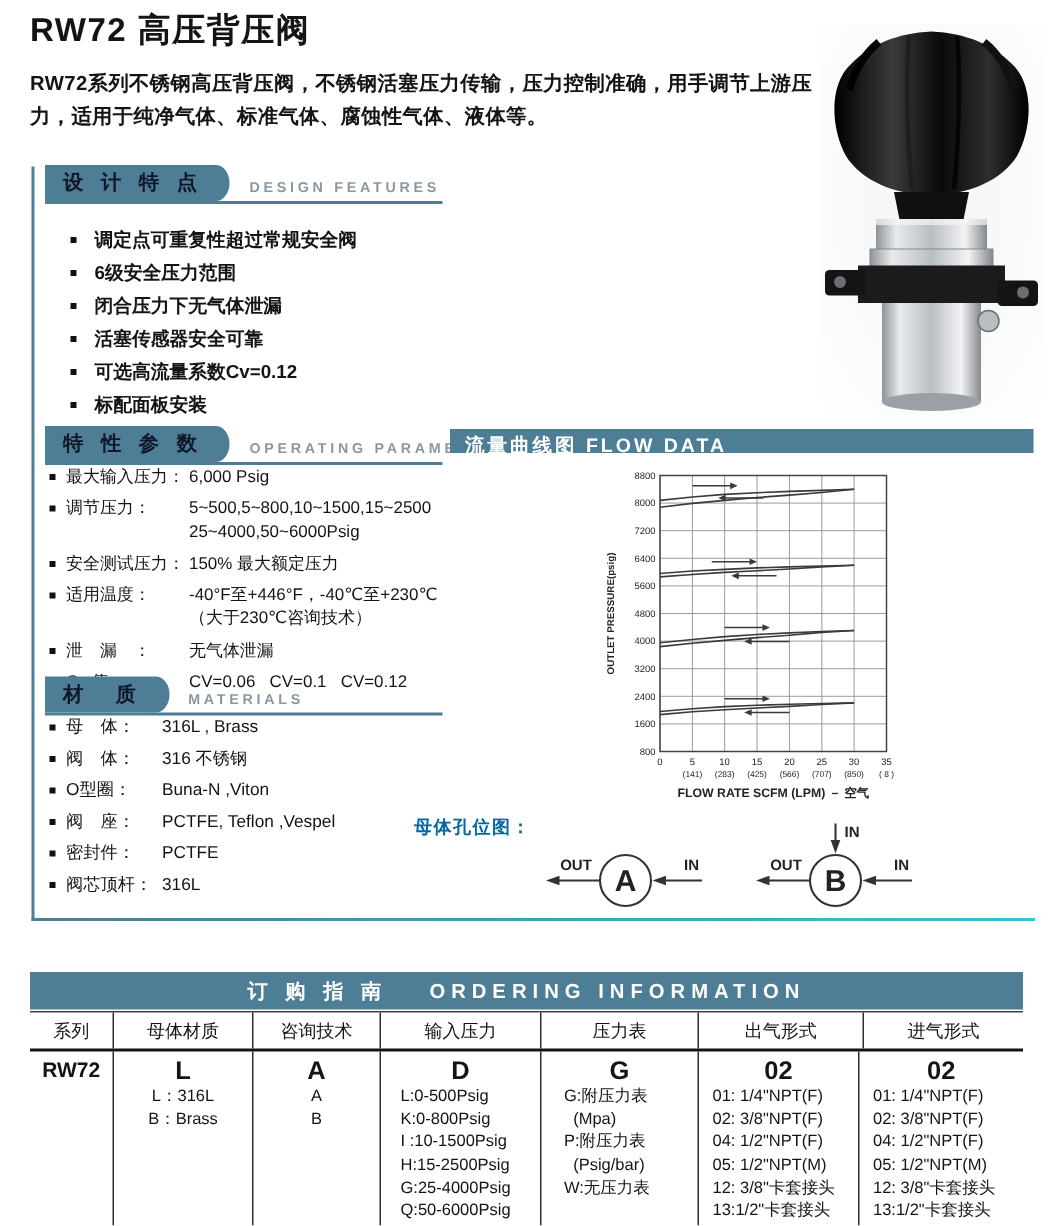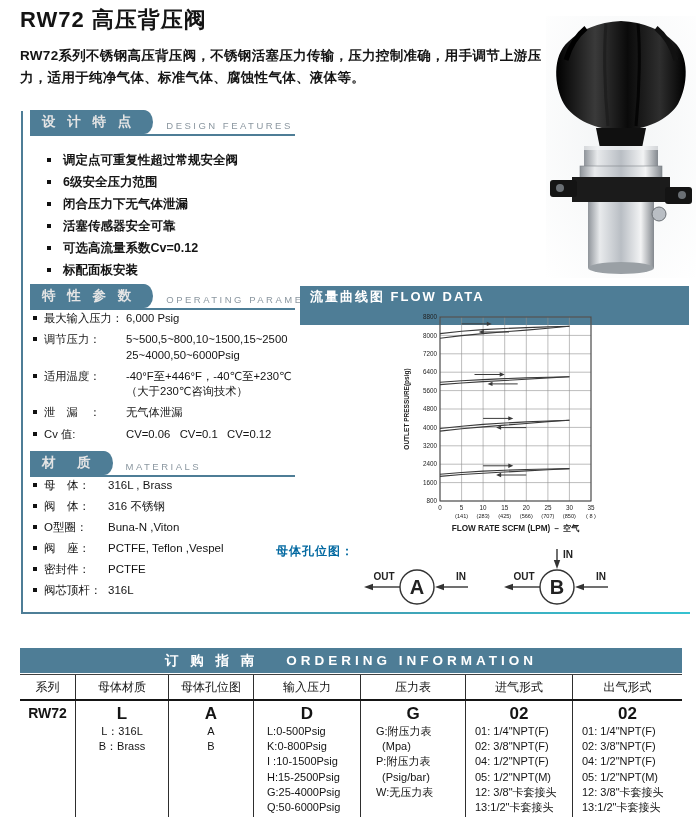--- a/index.html
+++ b/index.html
@@ -18,23 +18,23 @@
   
   .vrule{position:absolute;left:21px;top:111px;width:2px;height:503px;background:var(--accent);}
   .hrule{position:absolute;left:21px;top:612px;width:669px;height:2px;
          background:linear-gradient(90deg,var(--accent),#35c2d1);}
 
   
   .sec-head{position:absolute;display:flex;align-items:flex-end;border-bottom:2px solid var(--accent);}
   #sh-design{left:30px;top:110px;width:265px;}
   #sh-params{left:30px;top:284px;width:265px;}
   #sh-materials{left:30px;top:451px;width:265px;}
-  .tab{background:var(--accent);color:#e5e5e5;font-weight:bold;font-size:13.5px;letter-spacing:4px;
+  .tab{background:var(--accent);color:#0f172a;font-weight:bold;font-size:13.5px;letter-spacing:4px;
        padding:3px 18px 3px 12px;border-radius:0 16px 16px 0 / 0 21px 21px 0;white-space:nowrap;text-align:right;}
-  .sec-en{color:#8b97a0;font-size:9.5px;font-weight:normal;letter-spacing:2.5px;padding:0 0 3px 13px;white-space:nowrap;}
+  .sec-en{color:#8b97a0;font-size:9.5px;font-weight:bold;letter-spacing:2.5px;padding:0 0 3px 13px;white-space:nowrap;}
 
   
   #feature-list{position:absolute;left:46px;top:139px;width:246px;list-style:none;
                 font-size:12.5px;font-weight:bold;line-height:22px;margin-top:10px;}
   #feature-list li{position:relative;padding-left:17px;}
   #feature-list li::before{content:"";position:absolute;left:1px;top:9px;width:4px;height:4px;background:#111;}
 
   
   #param-rows{position:absolute;left:32px;top:311px;width:266px;font-size:11.3px;}
   .prow{display:flex;margin-bottom:6px;}
@@ -42,21 +42,21 @@
   .plabel::before,.mlabel::before{content:"";position:absolute;left:1px;top:5px;width:4px;height:4px;background:#111;}
   .pvalue{flex:1;white-space:pre-wrap;line-height:1.35;}
 
   
   #material-rows{position:absolute;left:32px;top:478px;width:266px;font-size:11.5px;}
   .mrow{display:flex;margin-bottom:6px;}
   .mlabel{width:76px;flex:none;position:relative;padding-left:12px;line-height:1.3;}
   .mvalue{flex:1;line-height:1.3;}
 
   
-  #flowbar{position:absolute;left:300px;top:286px;width:389px;height:39px;background:var(--accent);
+  #flowbar{position:absolute;left:300px;top:286px;width:389px;height:16px;background:var(--accent);
            color:#fff;font-weight:bold;font-size:13px;letter-spacing:2px;line-height:21px;padding-left:10px;}
   #chart-wrap{position:absolute;left:400px;top:310px;}
   #flow-chart text{font-family:"Liberation Sans","DejaVu Sans",sans-serif;fill:#222;}
 
   
   #port-label{position:absolute;left:276px;top:543px;font-size:12px;font-weight:bold;color:#0369a1;letter-spacing:1px;}
   #port-svg{position:absolute;left:332px;top:547px;}
   #port-svg text{font-family:"Liberation Sans","DejaVu Sans",sans-serif;fill:#222;}
 
   
@@ -150,20 +150,24 @@
   </div>
   <div id="param-rows">
       <div class="prow">
         <span class="plabel">最大输入压力：</span>
         <span class="pvalue">6,000 Psig</span>
       </div>
       <div class="prow">
         <span class="plabel">调节压力：</span>
         <span class="pvalue">5~500,5~800,10~1500,15~2500
 25~4000,50~6000Psig</span>
+      </div>
+      <div class="prow">
+        <span class="plabel">安全测试压力：</span>
+        <span class="pvalue">150% 最大额定压力</span>
       </div>
       <div class="prow">
         <span class="plabel">适用温度：</span>
         <span class="pvalue">-40°F至+446°F，-40℃至+230℃
 （大于230℃咨询技术）</span>
       </div>
       <div class="prow">
         <span class="plabel">泄　漏　：</span>
         <span class="pvalue">无气体泄漏</span>
       </div>
@@ -310,25 +314,25 @@
   </svg>
 
   <div id="ordering">
     <div class="tbar">
       <span>订 购 指 南</span>
       <span>ORDERING INFORMATION</span>
     </div>
     <div id="ordering-head">
         <div class="th" style="width: 55px;">系列</div>
         <div class="th" style="width: 93px;">母体材质</div>
-        <div class="th" style="width: 85px;">母体孔位图</div>
+        <div class="th" style="width: 85px;">咨询技术</div>
         <div class="th" style="width: 107px;">输入压力</div>
         <div class="th" style="width: 105px;">压力表</div>
+        <div class="th" style="width: 110px;">出气形式</div>
         <div class="th" style="width: 107px;">进气形式</div>
-        <div class="th" style="width: 110px;">出气形式</div>
       </div>
     <div id="ordering-body">
         <div class="ocol col0" style="width: 55px;">
           <div class="ocode">RW72</div>
         </div>
         <div class="ocol col1" style="width: 93px;">
           <div class="ocode">L</div>
           <div class="oopt">L：316L</div>
           <div class="oopt">B：Brass</div>
         </div>

